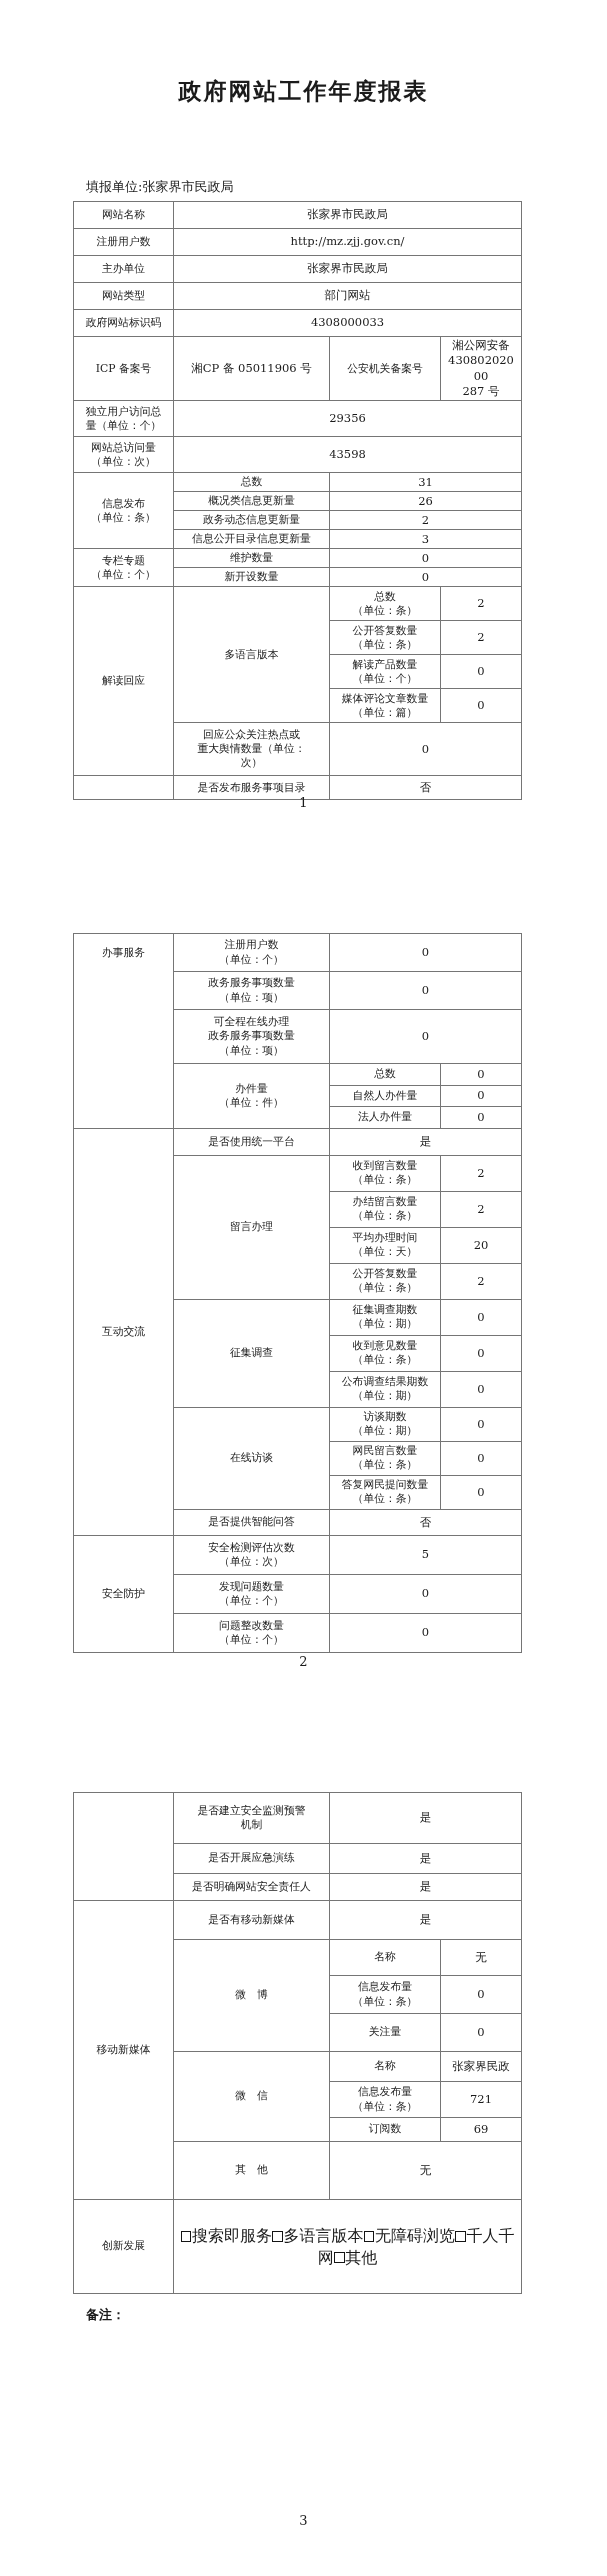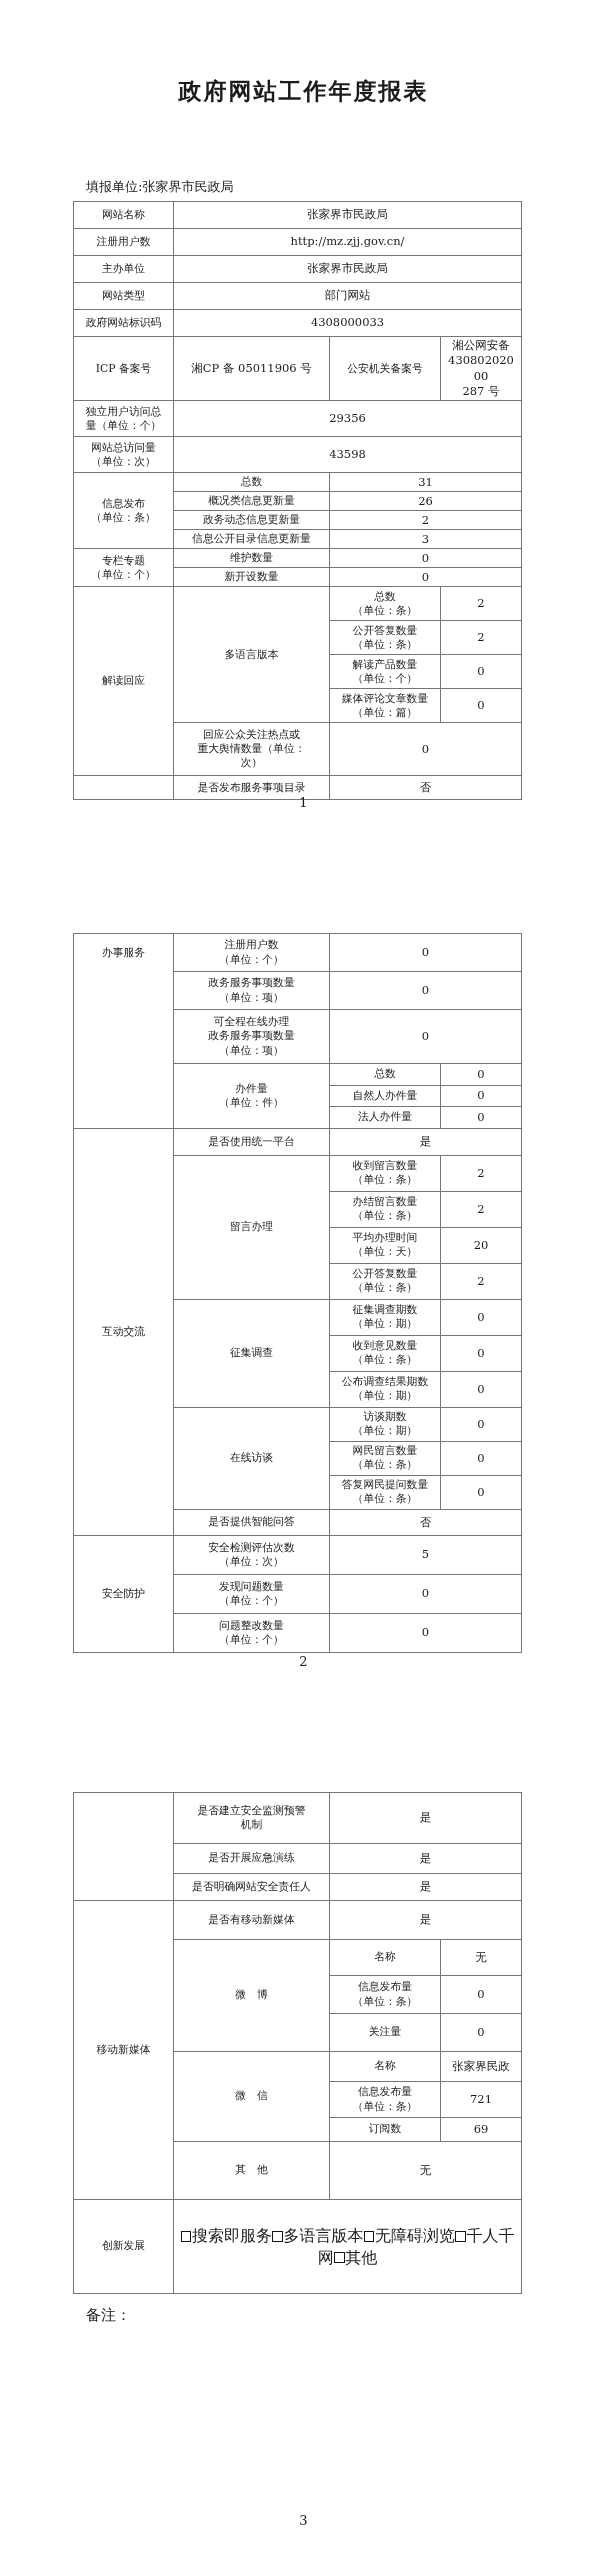--- a/index.html
+++ b/index.html
@@ -2,21 +2,21 @@
 <html style="font-size:10.8px"><head>
 <meta charset="utf-8">
 <style>
   html,body{margin:0;padding:0;background:#ffffff;}
   body{width:607px;height:2576px;font-family:"DejaVu Serif","Liberation Serif",serif;color:#1b1b1b;}
   .page{position:relative;width:607px;height:859px;background:#fff;overflow:hidden;}
   .doc-title{position:absolute;top:76px;left:0;width:100%;text-align:center;
     font-family:"Liberation Sans","DejaVu Sans",sans-serif;font-weight:bold;font-size:23px;letter-spacing:2px;}
   .doc-subtitle{position:absolute;top:156px;left:0;width:100%;text-align:center;font-size:13.5px;letter-spacing:0.7px;}
   .org-line{position:absolute;top:178px;left:86px;font-size:13px;font-weight:normal;}
-  .notes-line{position:absolute;top:588px;left:86px;font-size:15px;font-weight:normal;}
+  .notes-line{position:absolute;top:588px;left:86px;font-size:13px;font-weight:bold;}
   .pageno{position:absolute;top:795px;left:0;width:100%;text-align:center;font-size:13px;}
   table.report{position:absolute;left:73px;width:448px;border-collapse:collapse;table-layout:fixed;
     border:1.3px solid #757575;}
   .t1{top:201px}.t2{top:74px}.t3{top:74px}
   td{border:0.7px solid #757575;padding:1.3px 4px;text-align:center;vertical-align:middle;
      font-size:10.8px;line-height:1.32;word-break:break-all;white-space:pre-line;box-sizing:border-box;}
   td.v{font-size:11.5px;}
   td.vt{vertical-align:top;padding-top:12px;}
   tr.h28 td{height:19px}tr.h32 td{height:21.6px}tr.h36 td{height:24px}tr.h38 td{height:26px}
   tr.h40 td{height:27px}tr.h44 td{height:30px}tr.h50 td{height:34px}tr.h54 td{height:36px}

